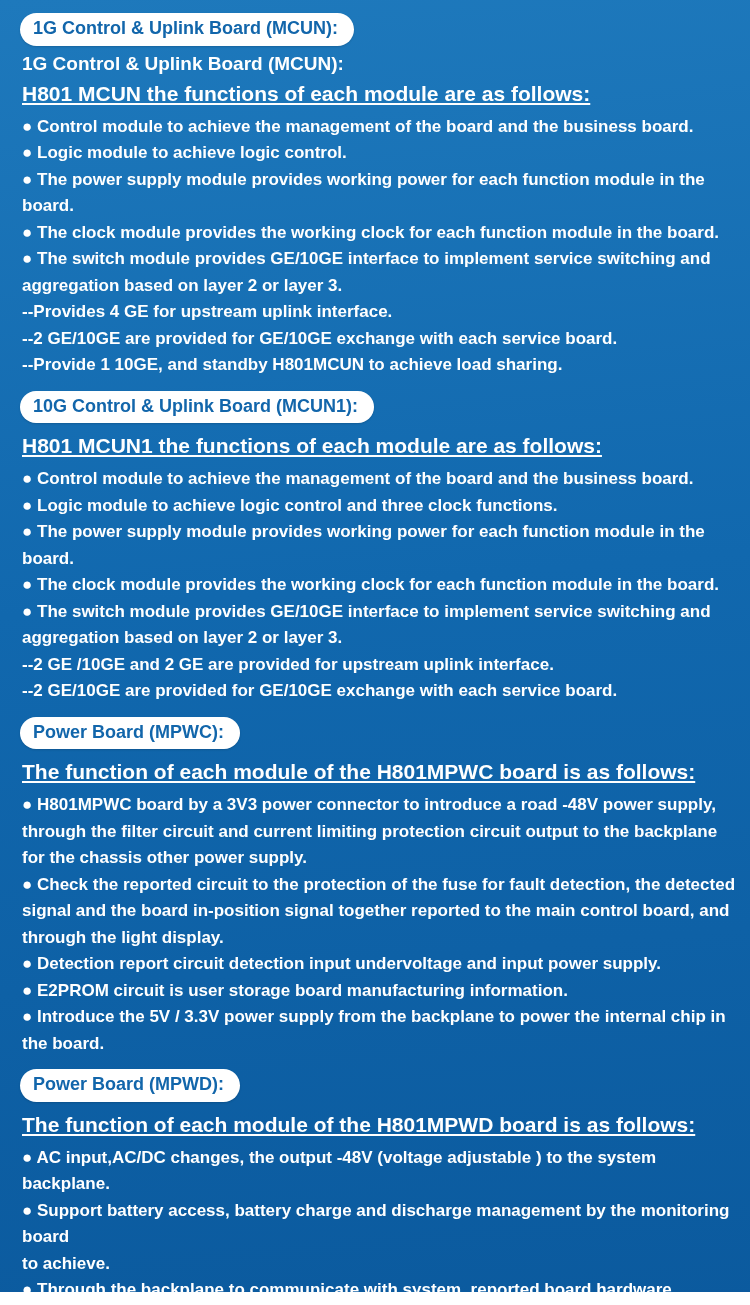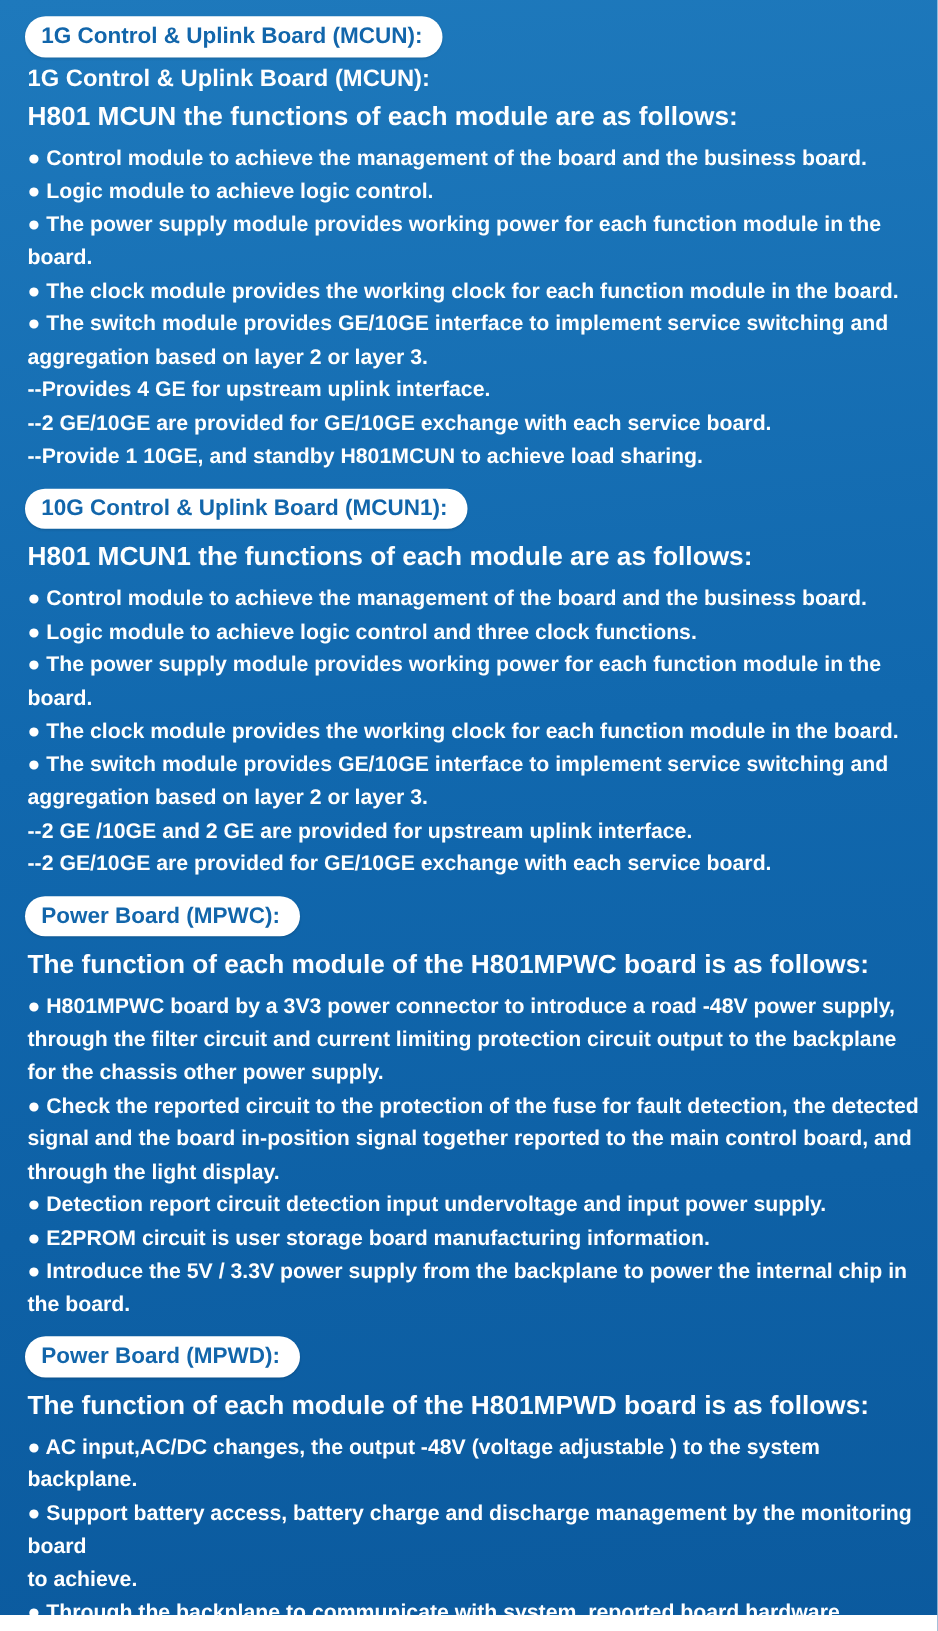--- a/index.html
+++ b/index.html
@@ -11,21 +11,21 @@
   }
   .content{padding:6px 6px 0 20px;}
   .section{margin-bottom:5px;}
   .pill{
     display:inline-block;background:#ffffff;color:#1266ab;
     font-size:18px;line-height:1.25;font-weight:bold;
     padding:4px 16px 6px 13px;border-radius:18px;margin:7px 0 4px 0;
     box-shadow:0 1px 2px rgba(0,0,0,0.15);
   }
   .subtitle{font-size:19px;margin:3px 0 2px 2px;}
-  .heading{font-size:21px;margin:7px 0 8px 2px;}
+  .heading{font-size:21px;margin:7px 0 8px 2px;text-decoration:underline;}
   .item{font-size:17px;line-height:26.5px;margin:0 0 0 2px;}
   .item .text{white-space:pre-wrap;}
   .marker{display:inline;}
   .footer-strip{position:absolute;left:0;bottom:0;width:100%;height:13px;background:#ffffff;}
 </style>
 </head>
 <body>
 
 <div class="content">
     <section class="section"><div class="pill">1G Control &amp; Uplink Board (MCUN):</div><div class="subtitle">1G Control &amp; Uplink Board (MCUN):</div><div class="heading">H801 MCUN the functions of each module are as follows:</div><div class="item bullet"><span class="marker">● </span><span class="text">Control module to achieve the management of the board and the business board.</span></div><div class="item bullet"><span class="marker">● </span><span class="text">Logic module to achieve logic control.</span></div><div class="item bullet"><span class="marker">● </span><span class="text">The power supply module provides working power for each function module in the board.</span></div><div class="item bullet"><span class="marker">● </span><span class="text">The clock module provides the working clock for each function module in the board.</span></div><div class="item bullet"><span class="marker">● </span><span class="text">The switch module provides GE/10GE interface to implement service switching and aggregation based on layer 2 or layer 3.</span></div><div class="item dash"><span class="marker">--</span><span class="text">Provides 4 GE for upstream uplink interface.</span></div><div class="item dash"><span class="marker">--</span><span class="text">2 GE/10GE are provided for GE/10GE exchange with each service board.</span></div><div class="item dash"><span class="marker">--</span><span class="text">Provide 1 10GE, and standby H801MCUN to achieve load sharing.</span></div></section>

